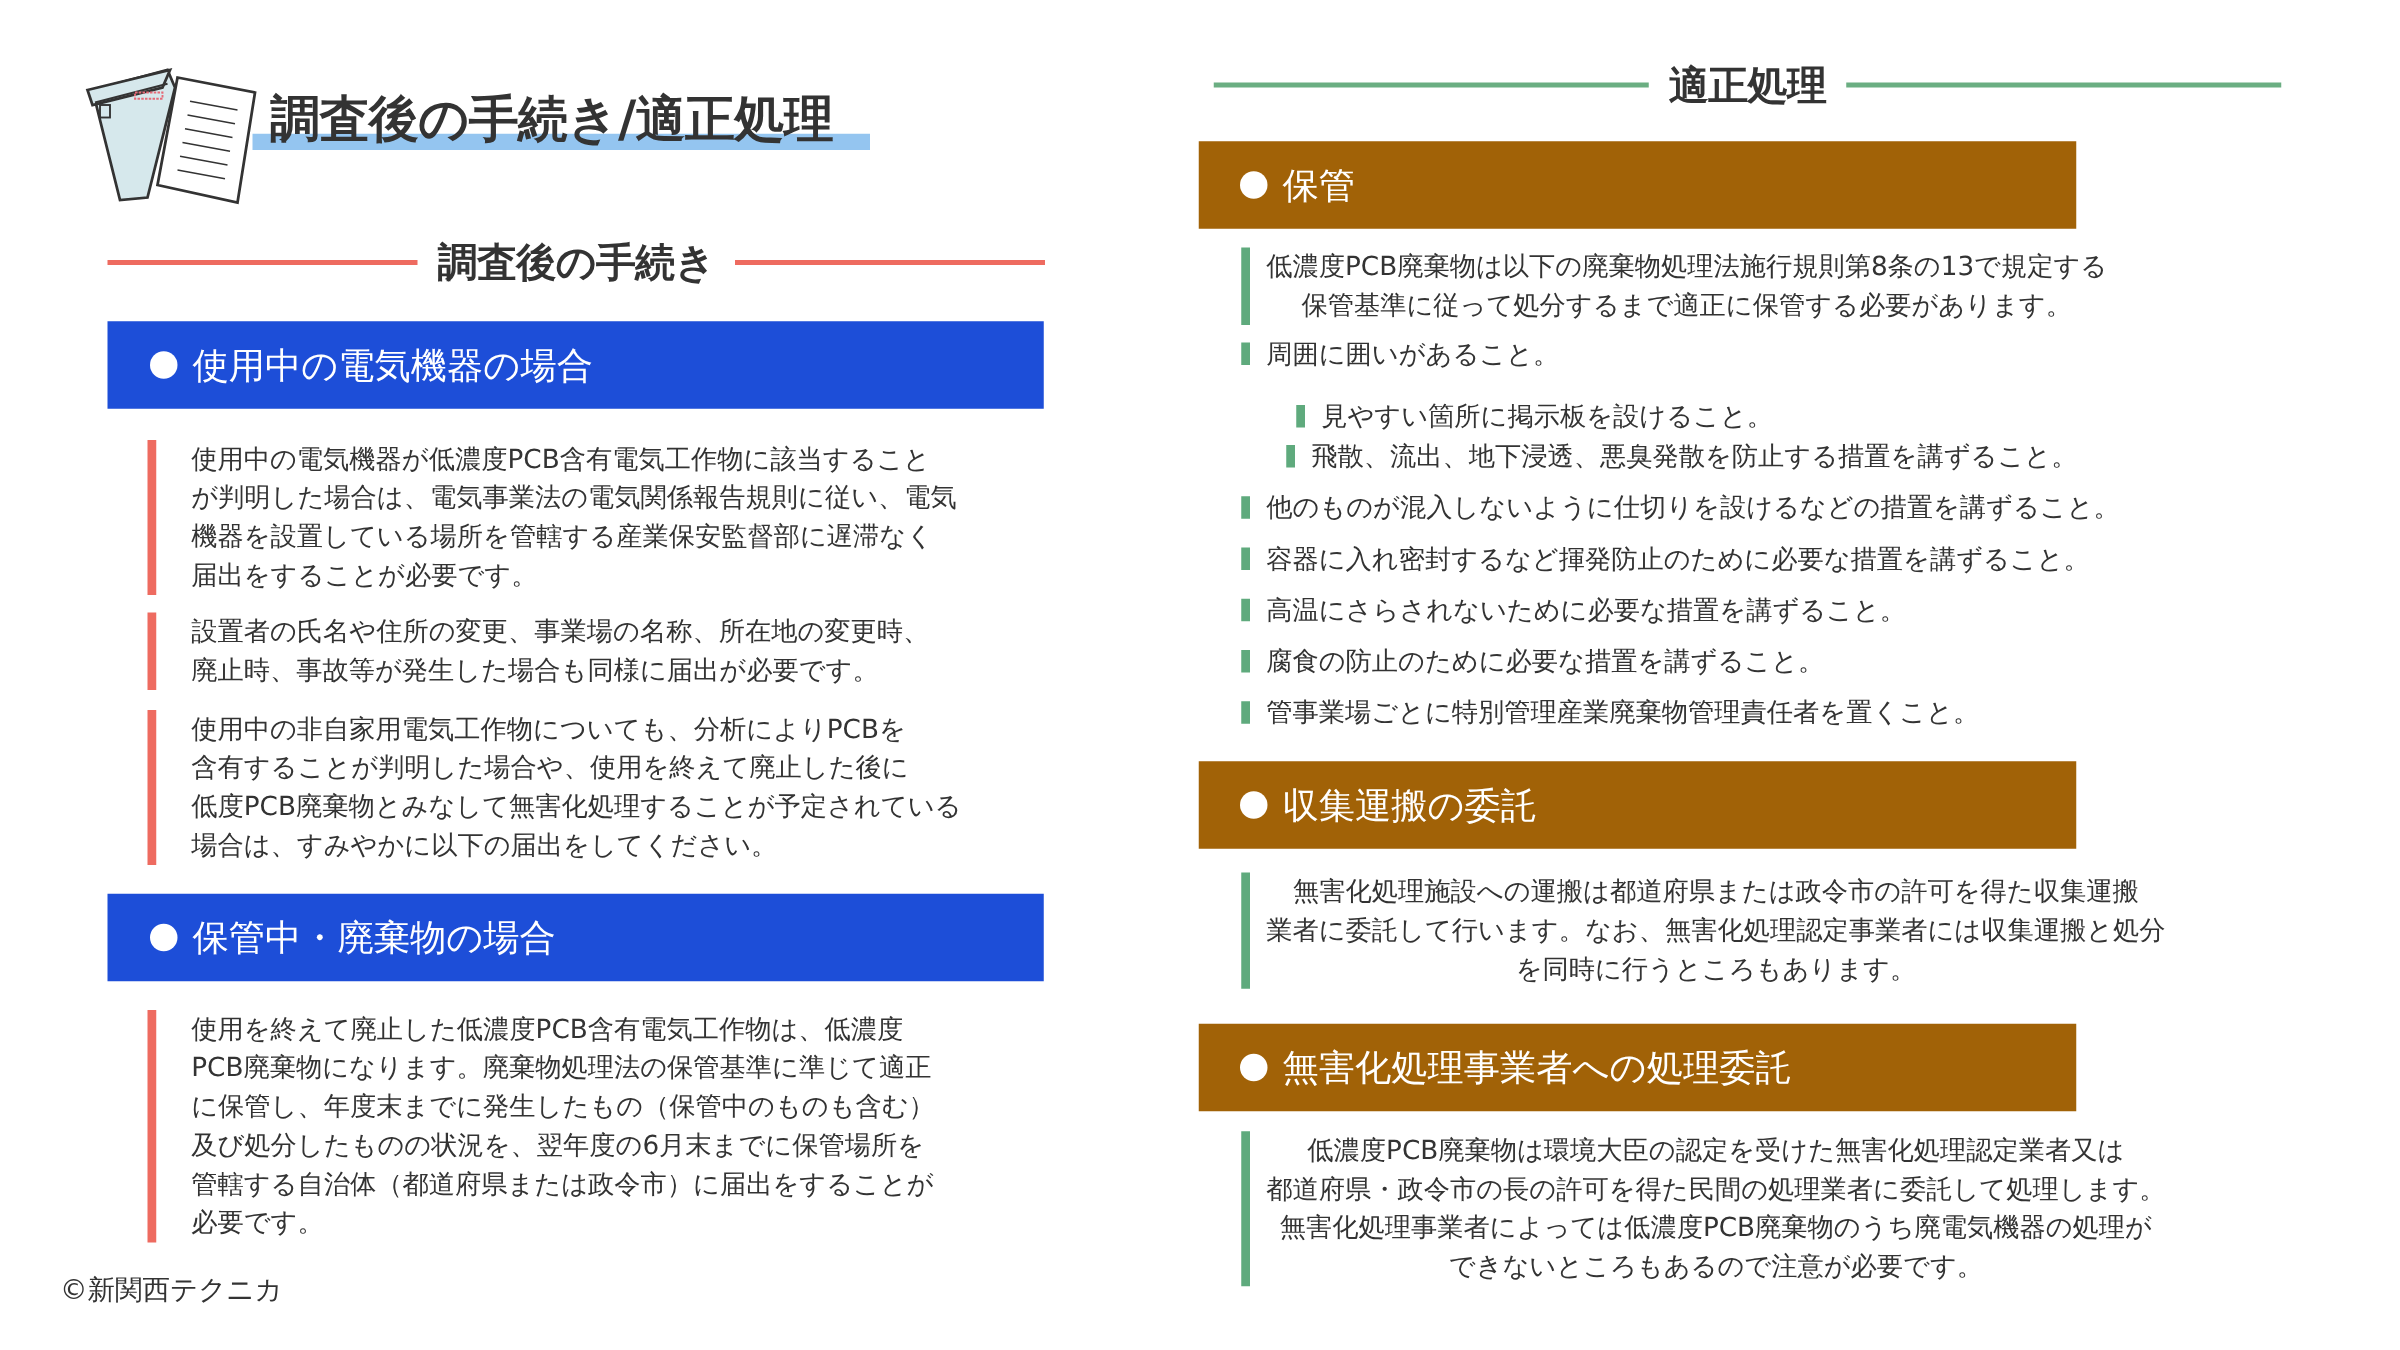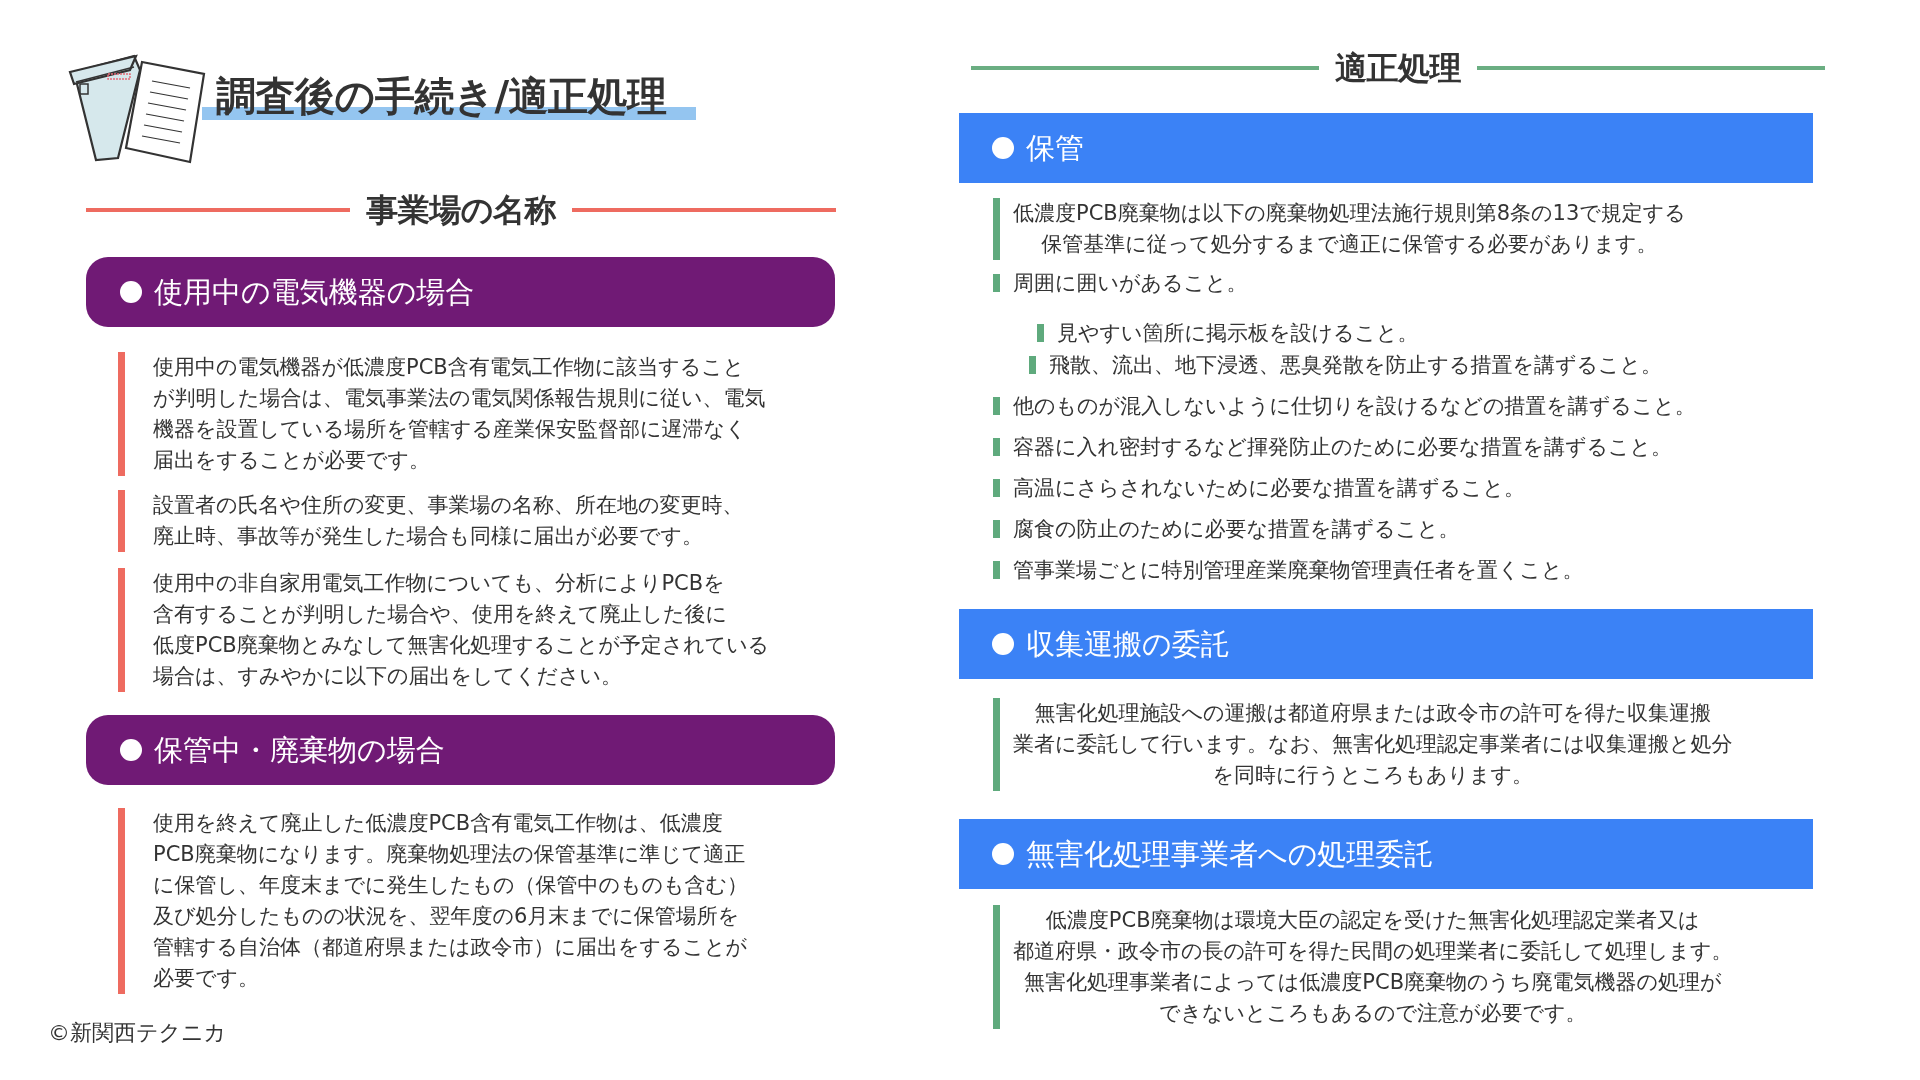--- a/index.html
+++ b/index.html
@@ -21,22 +21,22 @@
   .sec-line { height: 4px; flex: 1; }
   .sec-text { font-size: 32px; font-weight: bold; padding: 0 16px; white-space: nowrap; line-height: 40px; letter-spacing: -0.5px; }
   .left-heading { left: 86px; top: 190px; width: 750px; }
   .left-heading .sec-line { background: #EE6B60; }
   .right-heading { left: 971px; top: 48px; width: 854px; }
   .right-heading .sec-line { background: #6BAE82; }
 
   
   .bar { display: flex; align-items: center; color: #ffffff; font-size: 29px; line-height: 36px; white-space: nowrap; }
   .bar .dot { width: 22px; height: 22px; border-radius: 50%; background: #ffffff; margin-right: 12px; flex: none; }
-  .bar.coral { background: #701a75; left: 86px; width: 749px; height: 70px; padding-left: 34px; box-sizing: border-box; border-radius: 22px; }
-  .bar.green { background: #3b82f6; left: 959px; width: 854px; height: 70px; padding-left: 33px; box-sizing: border-box; }
+  .bar.coral { background: #1d4ed8; left: 86px; width: 749px; height: 70px; padding-left: 34px; box-sizing: border-box; }
+  .bar.green { background: #a16207; left: 959px; width: 702px; height: 70px; padding-left: 33px; box-sizing: border-box; }
 
   
   .para { font-size: 21px; line-height: 31px; white-space: nowrap; padding-left: 18px; box-sizing: border-box; }
   .para::before { content: ""; position: absolute; left: 0; top: 0; bottom: 0; width: 7px; }
   .para.coral::before { background: #EE6B60; }
   .para.green::before { background: #5FAA7D; }
   .para.coral { left: 118px; padding-left: 35px; }
   .para.green { left: 993px; padding-left: 20px; text-align: center; }
   .para .line { display: block; }
 
@@ -65,21 +65,21 @@
       <line x1="78" y1="77" x2="116" y2="84"></line>
       <line x1="76" y1="88" x2="114" y2="95"></line>
     </g>
   </svg>
 </div>
 <div class="abs title-hl"></div>
 <div class="abs title">調査後の手続き/適正処理</div>
 
 <div class="abs sec-heading left-heading">
   <div class="sec-line"></div>
-  <div class="sec-text">事業場の名称</div>
+  <div class="sec-text">調査後の手続き</div>
   <div class="sec-line"></div>
 </div>
 
 <div class="abs bar coral" style="top:257px;">
   <span class="dot"></span>
   <span>使用中の電気機器の場合</span>
 </div>
 
 <div class="abs para coral" style="top:352px;">
   <span class="line">使用中の電気機器が低濃度PCB含有電気工作物に該当すること</span>

